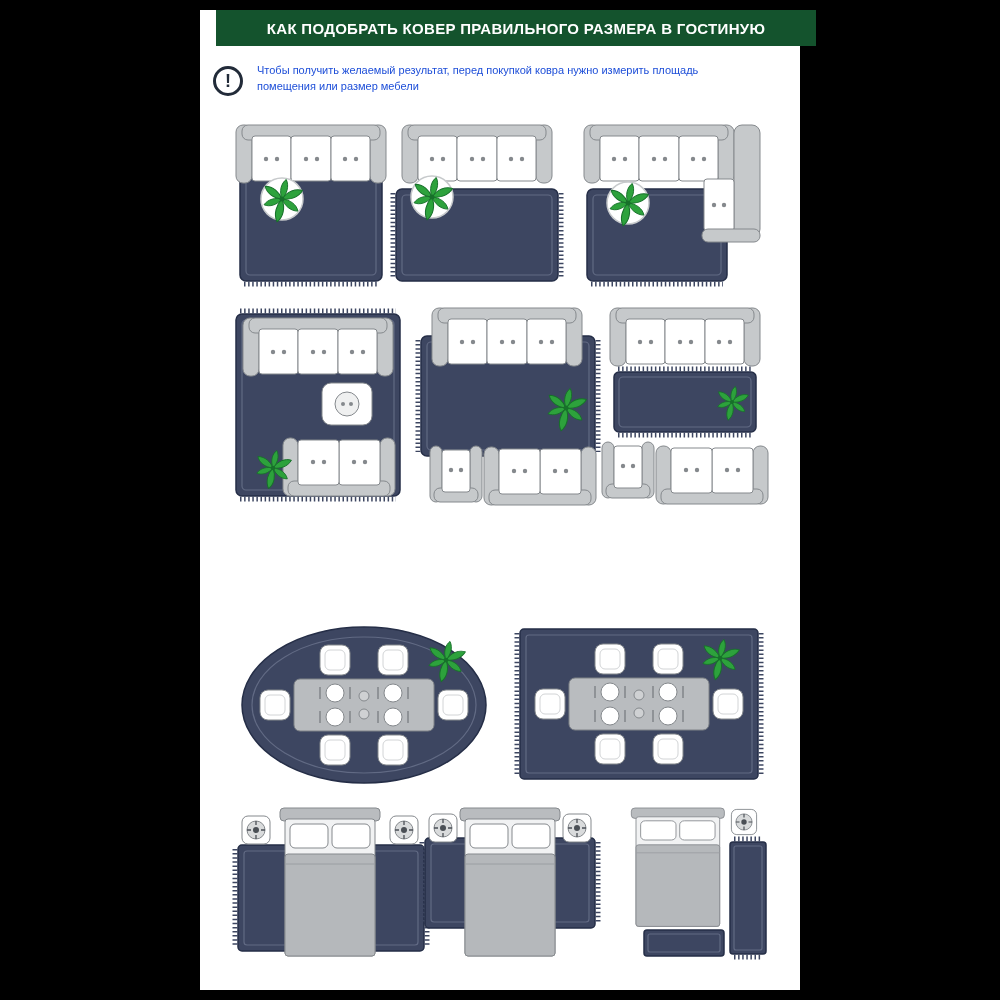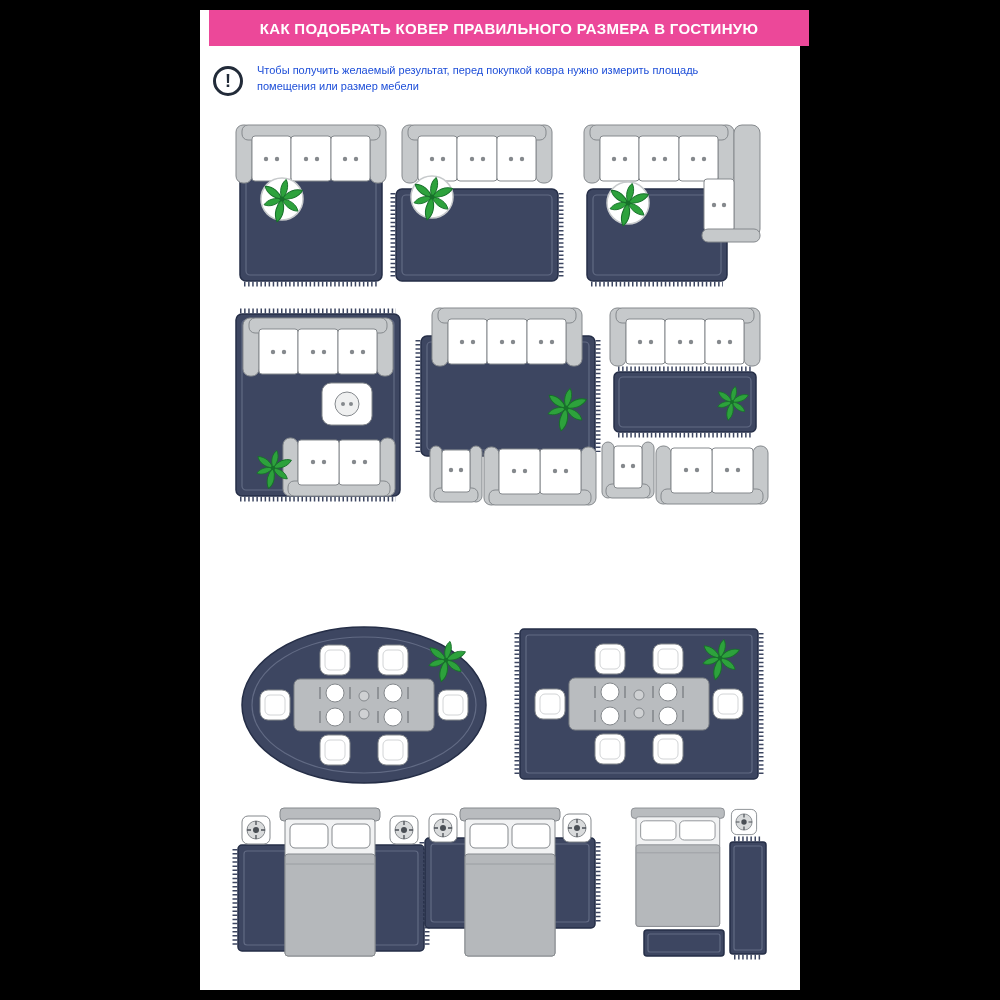--- a/index.html
+++ b/index.html
@@ -1,19 +1,19 @@
 <!DOCTYPE html>
 <html><head>
 <meta charset="utf-8">
 <style>
   *{margin:0;padding:0;box-sizing:border-box}
   html,body{width:1000px;height:1000px}
   body{background:#000;position:relative;font-family:"Liberation Sans","DejaVu Sans",sans-serif;overflow:hidden}
   .content{position:absolute;left:200px;top:10px;width:600px;height:980px;background:#fff}
-  .band{position:absolute;left:9px;width:600px;background:#ec4899;color:#fff;display:flex;align-items:center;justify-content:center;font-weight:bold;font-size:15px;letter-spacing:.3px;text-align:right}
+  .band{position:absolute;left:16px;width:600px;background:#14532d;color:#fff;display:flex;align-items:center;justify-content:center;font-weight:bold;font-size:15px;letter-spacing:.3px;text-align:right}
   .band1{top:0;height:36px}
   .band2{top:535px;height:38px}
   .warnicon{position:absolute;left:13px;top:56px;width:30px;height:30px;border:3px solid #222b39;border-radius:50%;color:#222b39;font-weight:bold;font-size:18px;line-height:24px;text-align:center}
   .note{position:absolute;left:57px;top:53px;width:470px;font-size:11px;color:#1d4ed8;line-height:1.45}
   svg.d{position:absolute;overflow:visible}
   .rug{fill:#3d4661;stroke:#252e47;stroke-width:1.5}
   .ri{fill:none;stroke:#8e96b0;stroke-opacity:.45;stroke-width:1.2}
   .fr{stroke:#3d4661;stroke-width:5;stroke-dasharray:1.5 2.6;fill:none}
 </style>
 </head>

